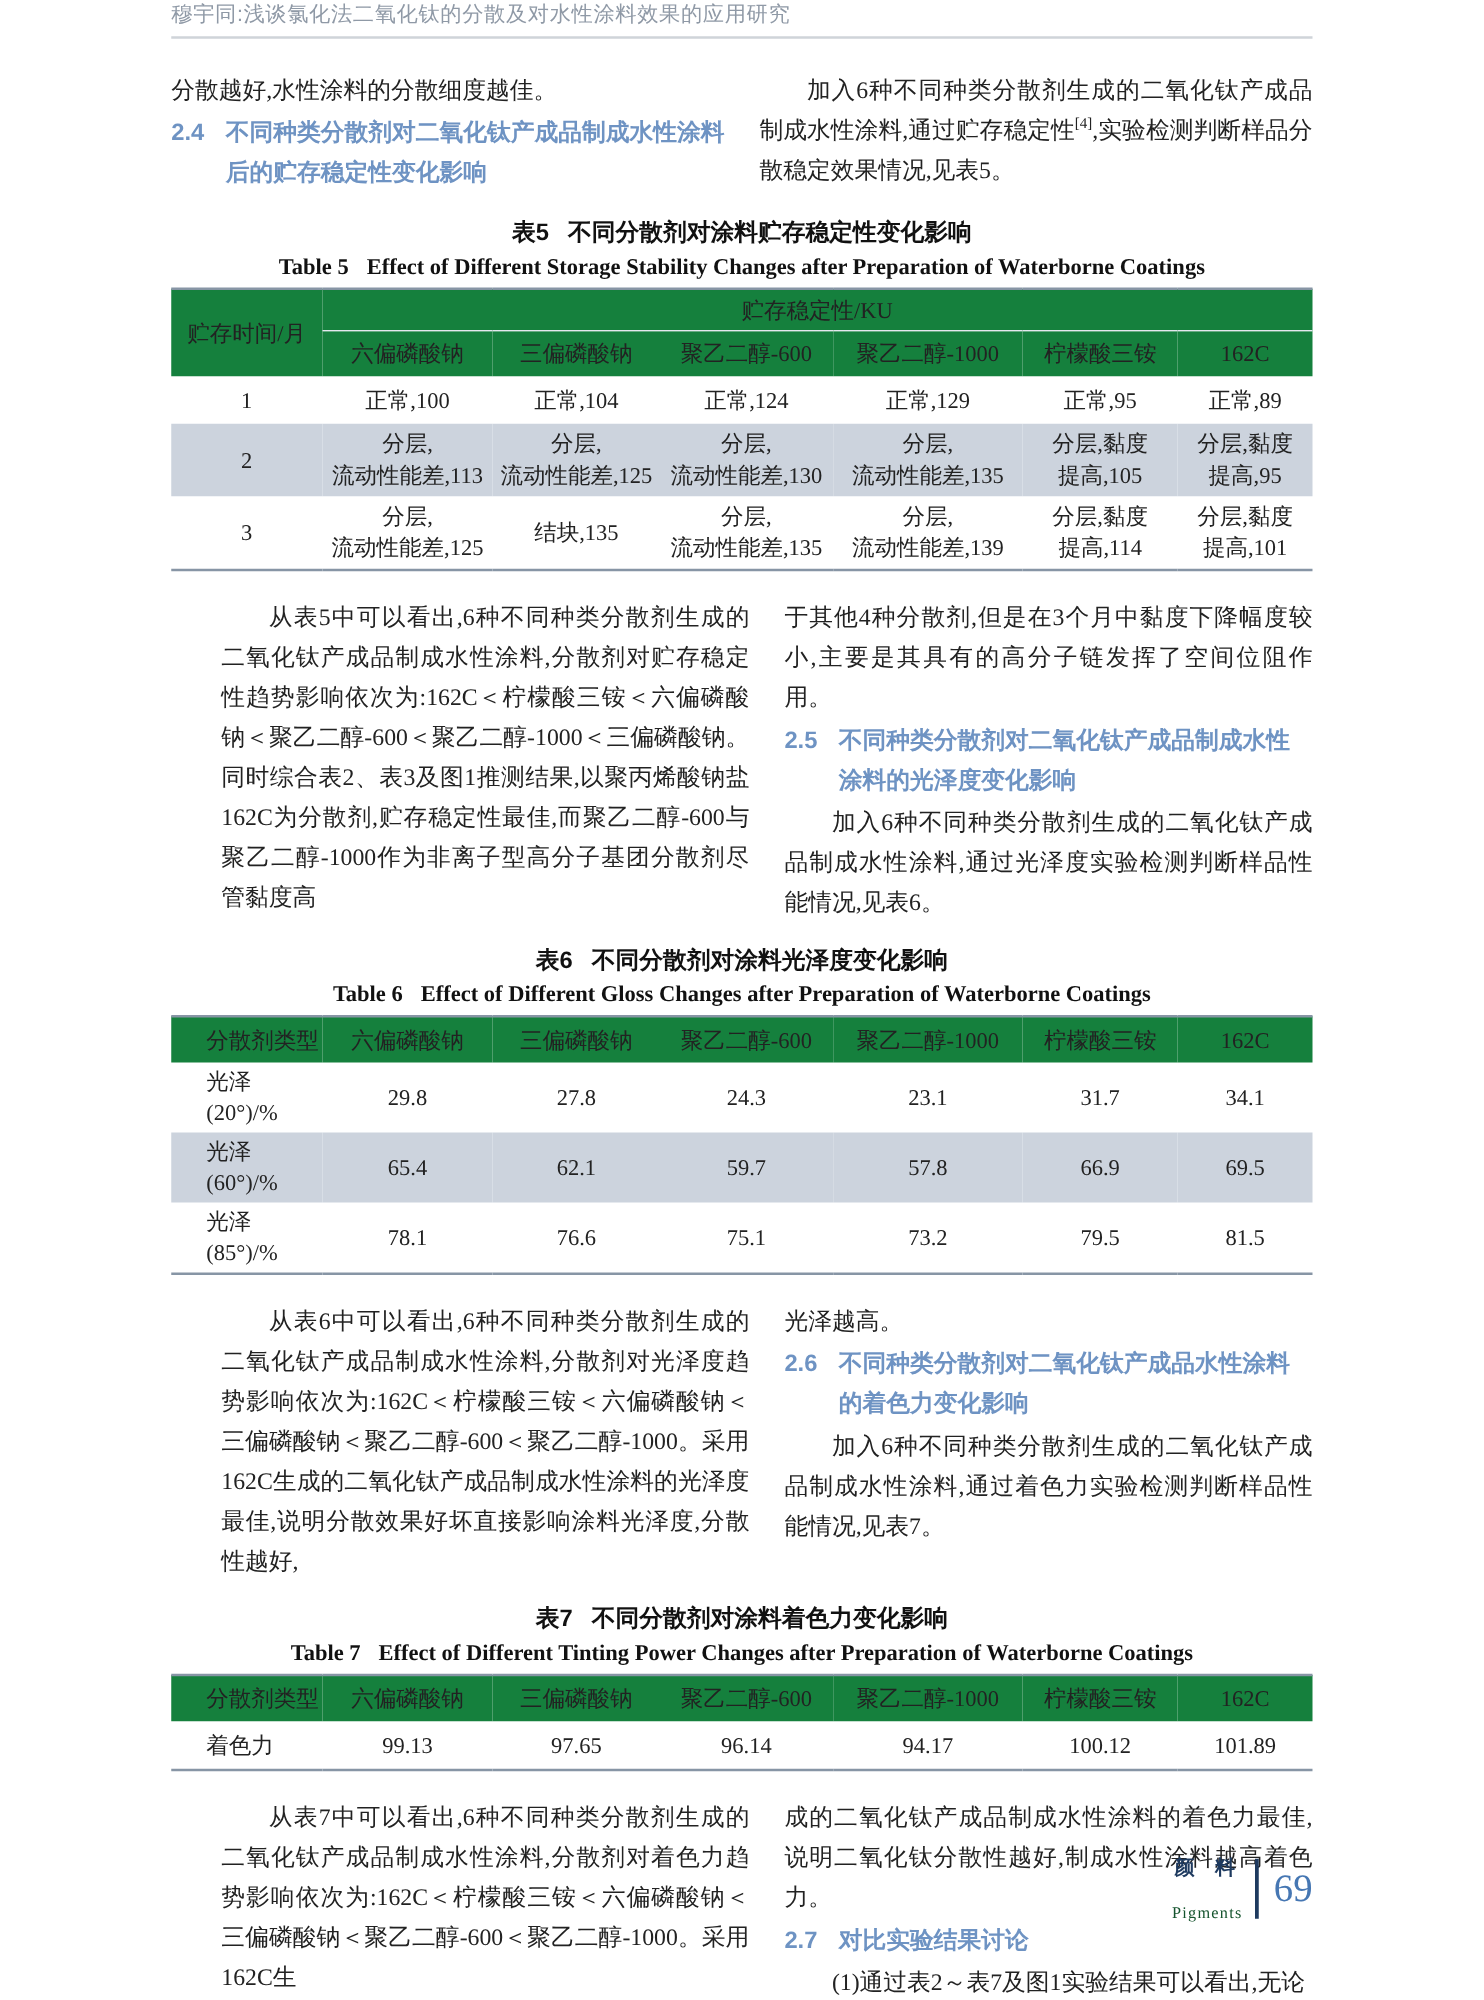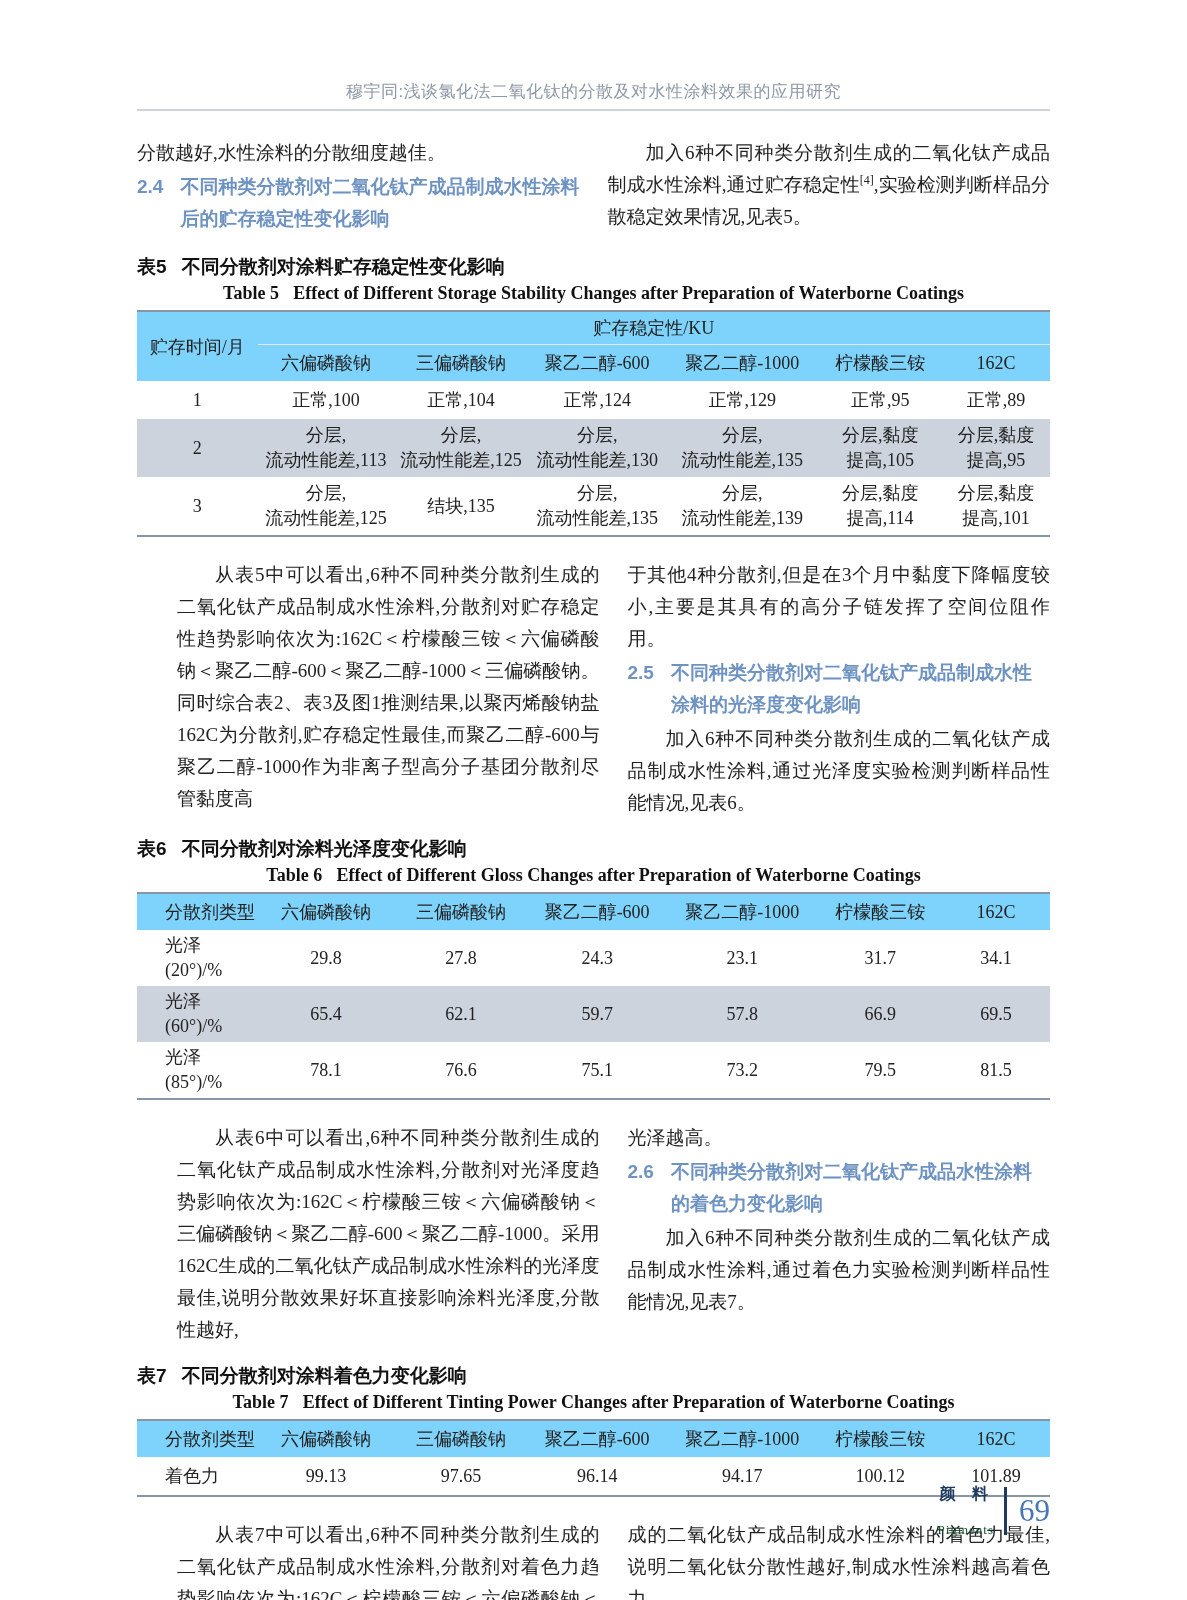--- a/index.html
+++ b/index.html
@@ -4,56 +4,56 @@
 <style>
   html,body{margin:0;padding:0;}
   body{
     width:1187px;height:1600px;position:relative;background:#ffffff;
     font-family:"Liberation Serif","DejaVu Serif",serif;
     color:#222;overflow:hidden;
   }
   .content{margin:0 137px;}
   
   .running-head{
-    padding-top:80px;text-align:center;font-size:17px;color:#8f99a6;
+    text-align:left;font-size:17px;color:#8f99a6;
     font-family:"Liberation Sans","DejaVu Sans",sans-serif;letter-spacing:.5px;
   }
   .head-rule{border-bottom:2px solid #cfd4d9;margin-top:6px;}
   
   .cols{display:flex;gap:28px;}
   .col{flex:1 1 0;min-width:0;}
   .p{font-size:19px;line-height:32px;text-align:justify;text-indent:2em;margin:0;font-family:Liberation Serif, serif;}
   .p.cont{text-indent:0;}
   sup{font-size:12px;line-height:0;}
   
   .sec-h{
     display:flex;align-items:flex-start;color:#6e93c3;font-weight:bold;
     font-family:"Liberation Sans","DejaVu Sans",sans-serif;
     font-size:19px;line-height:32px;margin:2px 0;text-align:left;
   }
   .sec-h .num{flex:0 0 auto;margin-right:.9em;}
   .sec-h .txt{flex:1 1 auto;}
   
   .table-block{margin-top:18px;}
   .ttitle-cn{
-    font-weight:bold;font-size:19px;line-height:24px;
+    text-align:center;font-weight:bold;font-size:19px;line-height:24px;
     font-family:"Liberation Sans","DejaVu Sans",sans-serif;color:#111;
   }
   .ttitle-en{
     text-align:center;font-weight:bold;font-size:18px;line-height:24px;margin-top:2px;
     font-family:"Liberation Serif","DejaVu Serif",serif;color:#111;
   }
   .tlabel{margin-right:.8em;}
   table.dtable{
     width:100%;border-collapse:collapse;table-layout:fixed;margin-top:5px;
     border-top:2px solid #8795a5;border-bottom:2px solid #8795a5;
     font-size:18px;color:#222;
   }
   table.dtable th{font-weight:normal;}
-  table.dtable thead th{background:#7dd3fc;}
+  table.dtable thead th{background:#15803d;}
   table.dtable th,table.dtable td{
     text-align:center;vertical-align:middle;padding:3px 2px;white-space:pre-line;
   }
   table.dtable .span6{border-bottom:1px solid #e4e8ee;height:26px;}
   table.dtable thead tr.sub th{height:30px;}
   table.dtable tbody td{line-height:25px;}
   table.dtable tbody tr.r1 td{height:32px;}
   table.dtable tbody tr.tall td{height:52px;}
   table.dtable tbody tr.alt td{background:#ccd3dd;}
   table.dtable td.lab,table.dtable th.lab{text-align:left;padding-left:28px;}

